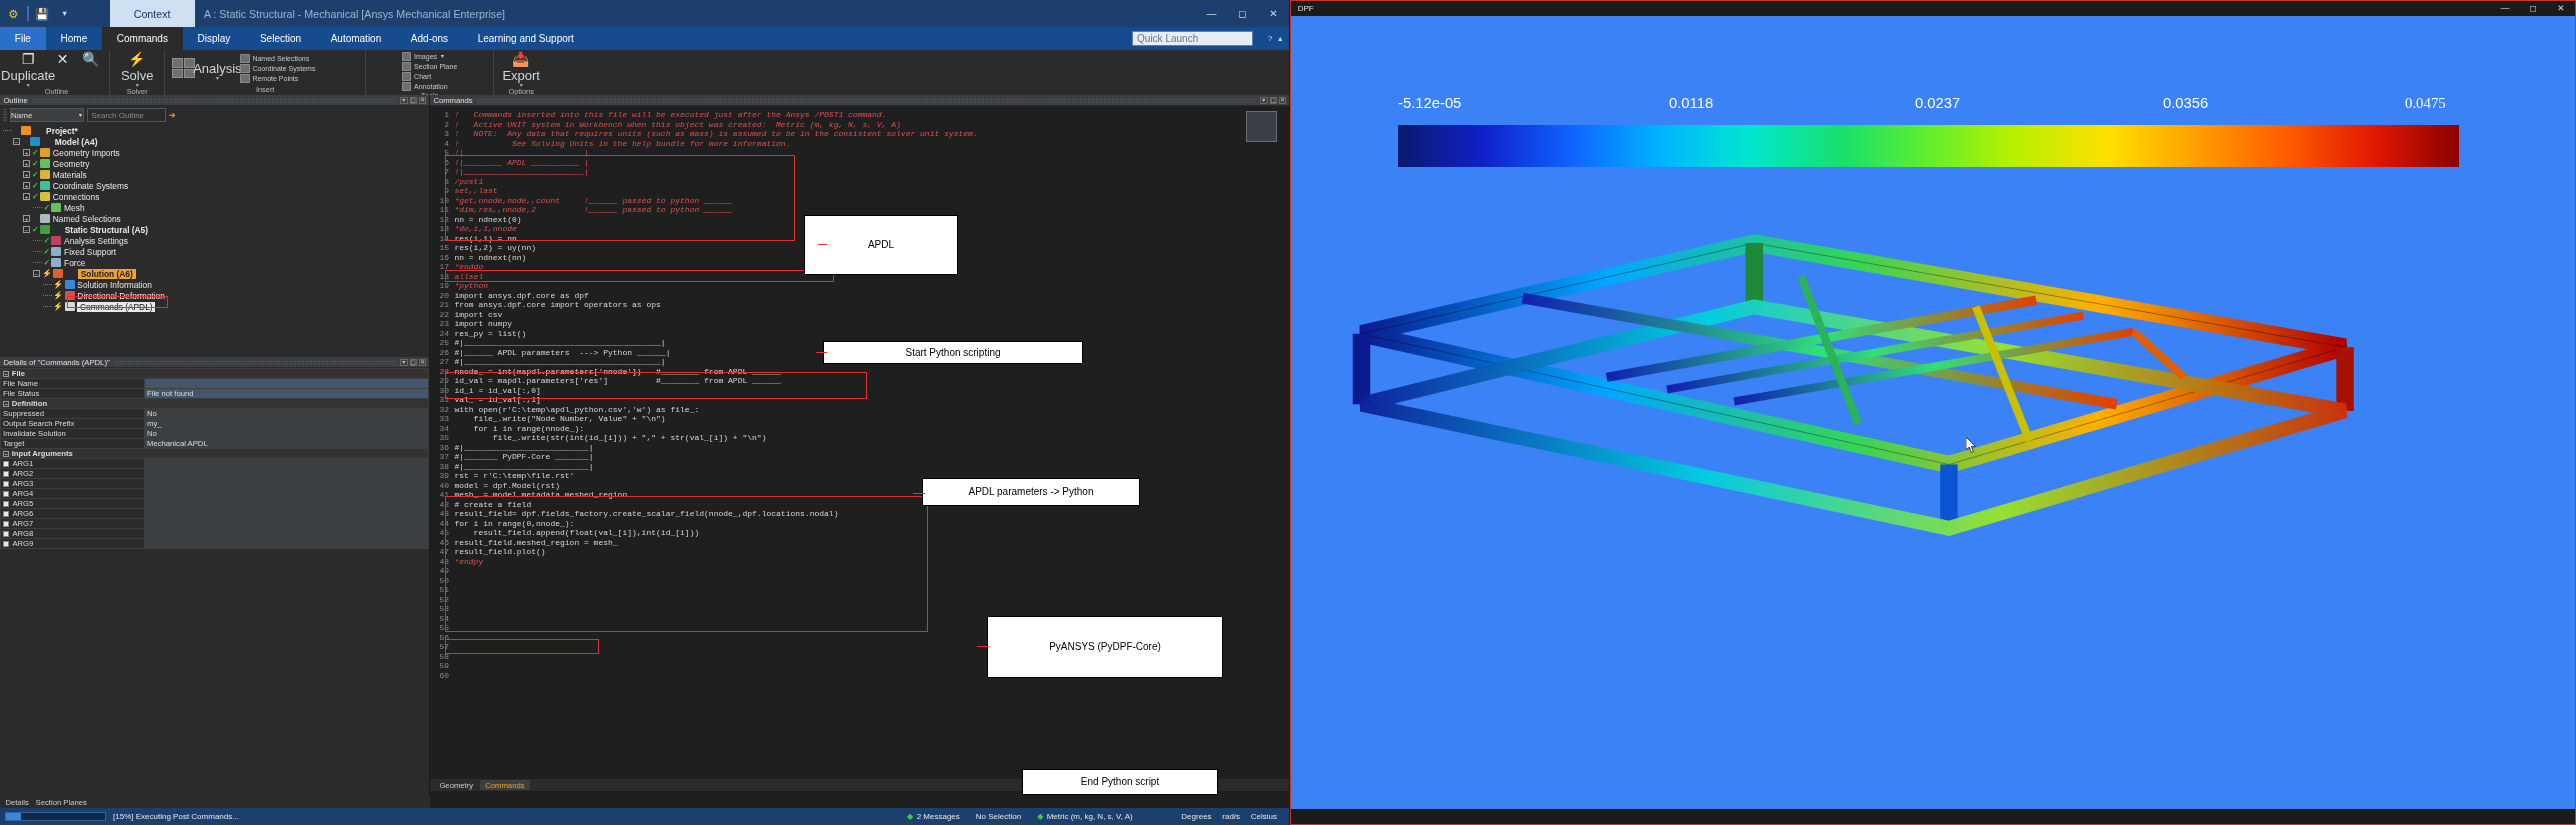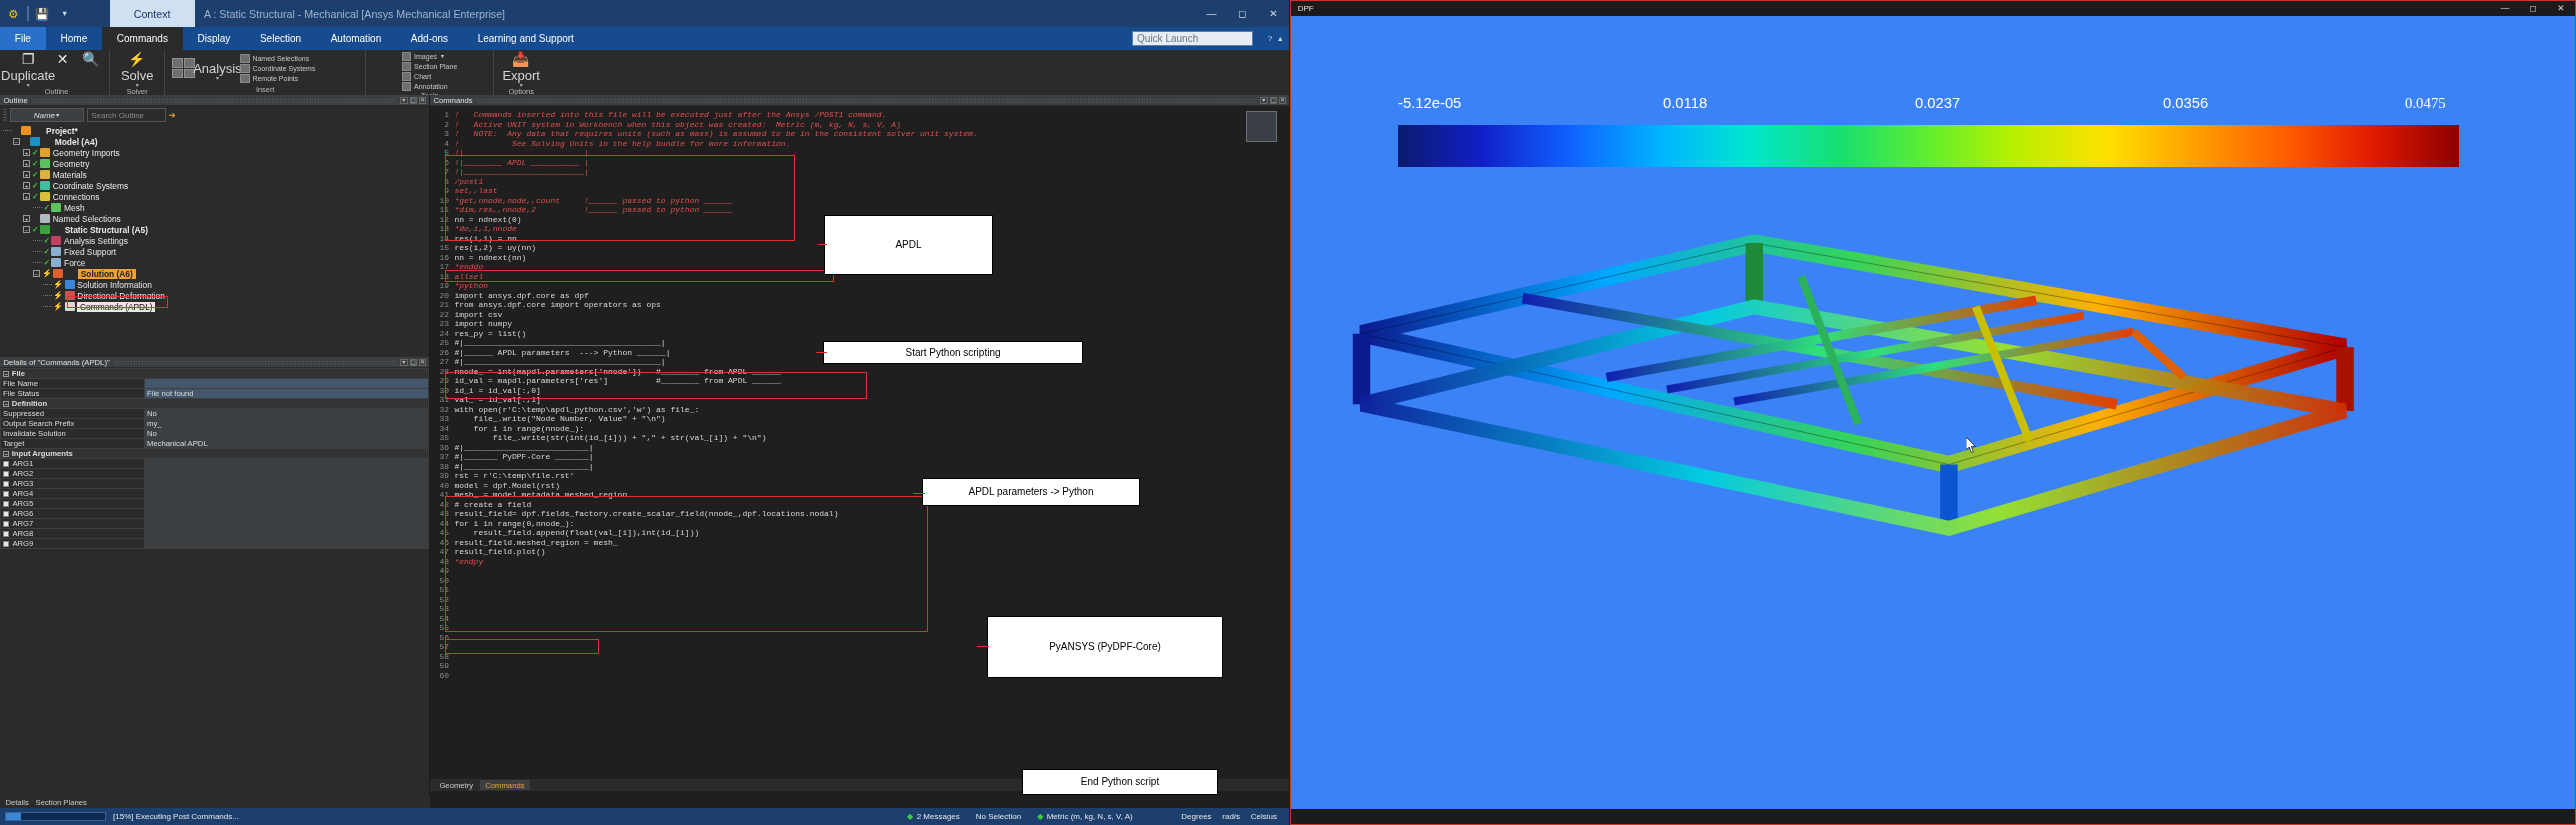--- a/index.html
+++ b/index.html
@@ -62,21 +62,21 @@
 
   
   .outline { position:absolute; left:0; top:95px; width:430px; height:262px;
              background:#2b2b2b; border-right:0.7px solid #1a1a1a; }
   .outline-toolbar { height:17.5px; display:flex; align-items:center; gap:2.7px;
                      padding:1.3px 2.7px; background:#2b2b2b;}
   .ot-grip { width:4.7px;height:13.4px;
      background-image:radial-gradient(#5d5d5d 0.7px,transparent 0.7px); background-size:2px 2.7px;}
   .ot-select { width:74px;height:13.4px;background:#3c3f41;border:0.7px solid #555;color:#ddd;
                font-size:8px; display:flex;align-items:center;padding:0 0;
-               justify-content:center;font-style:italic;}
+               justify-content:space-between;}
   .ot-search { width:79px;height:13.4px;background:#2b2b2b;border:0.7px solid #555;color:#8a8a8a;
                font-size:8px;display:flex;align-items:center;padding:0 3.4px;}
   .ot-chev { color:#e0a33a; font-size:8.7px; }
   .tree { padding:1.3px 0 0 2.7px; font-size:8.4px; }
   .tnode { display:flex; align-items:center; height:11px; white-space:nowrap; }
   .tind { display:inline-block; }
   .texp { width:7.4px;height:7.4px; border:0.7px solid #9a9a9a; color:#ddd; font-size:6px;
           line-height:6px; text-align:center; margin-right:2px; flex:none;}
   .tdot { width:9.4px; height:0.7px; border-top:0.7px dotted #7a7a7a; margin-right:1.3px;}
   .tcheck { color:#3ec93e; font-size:8px; margin-right:1.3px; font-weight:bold;}
@@ -608,21 +608,21 @@
       <div class="redbox" style="left:14.8px; top:277px; width:422px; height:27px;"></div>
       <div class="redbox" style="left:14.8px; top:401px; width:483px; height:136px;"></div>
       <div class="redbox" style="left:14.8px; top:544px; width:154px; height:14.8px;"></div>
 
       <div class="tabsbar" style="left:0;width:859px;">
         <span class="tb">Geometry</span>
         <span class="tb act">Commands</span>
       </div>
     </div>
 
-    <div class="callout" style="left:824px; top:215px; width:169px; height:60px;">APDL</div>
+    <div class="callout" style="left:804px; top:215px; width:154px; height:60px;">APDL</div>
     <div class="callout" style="left:823px; top:341px; width:260px; height:23px;">Start Python scripting</div>
     <div class="callout" style="left:922px; top:478px; width:218px; height:28px;">APDL parameters -&gt; Python</div>
     <div class="callout" style="left:987px; top:616px; width:236px; height:62px;">PyANSYS (PyDPF-Core)</div>
     <div class="callout" style="left:1022px; top:769px; width:196px; height:25.5px;">End Python script</div>
 
     <div class="leader" style="left:818px; top:244px; width:9.4px;"></div>
     <div class="leader" style="left:816px; top:352px; width:10.7px;"></div>
     <div class="leader" style="left:913px; top:493px; width:12px;"></div>
     <div class="leader" style="left:977px; top:646px; width:12px;"></div>
 
@@ -662,21 +662,21 @@
       <span>DPF</span>
       <span class="wb" style="right:0;">
         <span class="dpf-wbtn">—</span>
         <span class="dpf-wbtn">◻</span>
         <span class="dpf-wbtn">✕</span>
       </span>
     </div>
 
     <div style="position:absolute;left:107px;top:94px;width:1061px;height:19px;">
       <span style="position:absolute;left:0px;color:#fff;font-size:14.8px;">-5.12e-05</span>
-      <span style="position:absolute;left:265px;color:#fff;font-size:14.8px;">0.0118</span>
+      <span style="position:absolute;left:271px;color:#fff;font-size:14.8px;">0.0118</span>
       <span style="position:absolute;left:517px;color:#fff;font-size:14.8px;">0.0237</span>
       <span style="position:absolute;left:765px;color:#fff;font-size:14.8px;">0.0356</span>
       <span style="position:absolute;left:1007px;color:#fff;font-size:14.8px;font-family:Liberation Serif, serif;">0.0475</span>
     </div>
 
     <div class="cbar"></div>
 
     <svg style="position:absolute;left:0;top:175px;width:1283px;height:604px;" viewBox="0 0 1911 900" preserveAspectRatio="none">
       <defs>
         <linearGradient id="g1" x1="0" y1="0" x2="1" y2="0">

